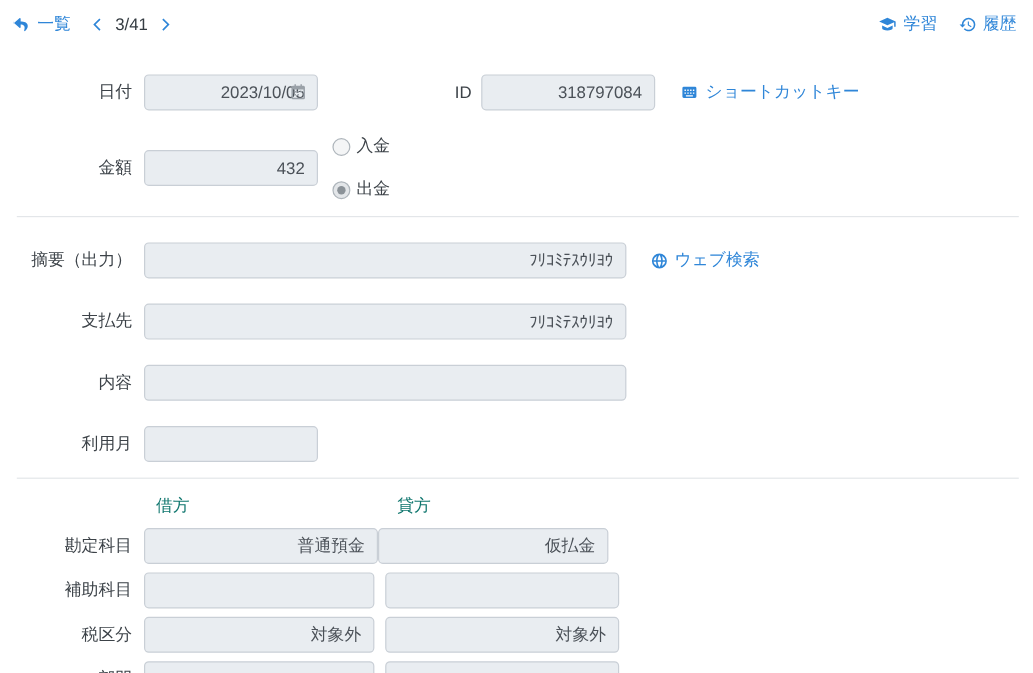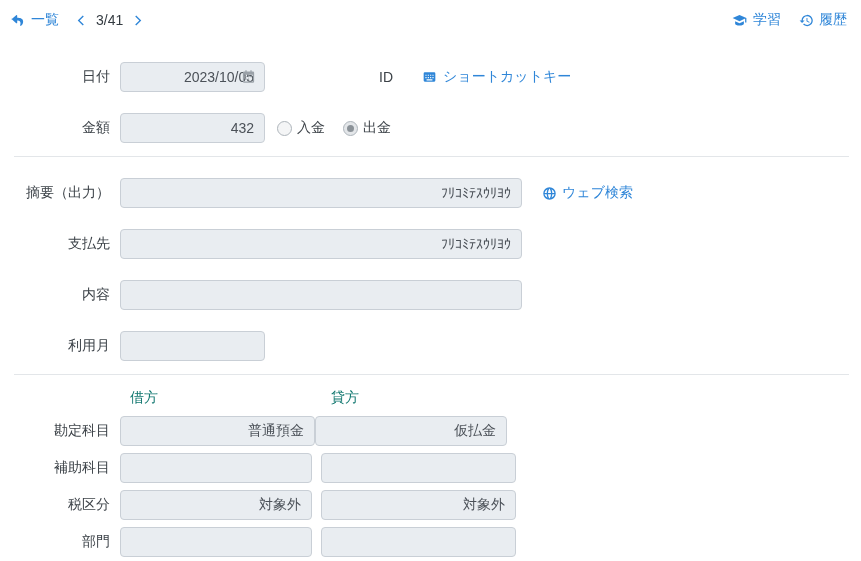--- a/index.html
+++ b/index.html
@@ -43,21 +43,21 @@
   .w-lg { width: 402px; }
   .ta-right { text-align: right; }
   .input-wrap { position: relative; display: inline-flex; align-items: center; }
   .cal-icon { position: absolute; right: 9px; top: 7px; pointer-events: none; }
   .cal-icon svg { fill: #9aa1a8; }
 
   .id-label { margin-left: 114px; padding-right: 8px; }
   .side-link { margin-left: 20px; }
 
   
-  .radio-group { display: flex; align-items: center; margin-left: 12px; gap: 18px; }
+  .radio-group { display: flex; align-items: center; margin-left: 12px; gap: 18px; flex-direction: column; }
   .radio-opt { display: inline-flex; align-items: center; gap: 5px; cursor: pointer; }
   .radio-circle {
     width: 15px; height: 15px; border: 1px solid #aeb5bb; border-radius: 50%;
     background: #f4f5f6; display: inline-block; position: relative;
   }
   .radio-circle.checked { background: #e3e6e9; }
   .radio-circle.checked::after {
     content: ""; position: absolute; left: 3px; top: 3px;
     width: 7px; height: 7px; border-radius: 50%; background: #8b9298;
   }
@@ -141,20 +141,21 @@
     <span class="lbl">日付</span>
     <span class="input-wrap">
       <input class="inp w-sm" value="2023/10/05" style="">
       <span class="cal-icon">
         <svg width="15" height="15" viewBox="0 0 24 24">
             <path d="M7 2v2H5a2 2 0 0 0-2 2v14a2 2 0 0 0 2 2h14a2 2 0 0 0 2-2V6a2 2 0 0 0-2-2h-2V2h-2v2H9V2H7zm-2 7h14v11H5V9zm2 2v2h2v-2H7zm4 0v2h2v-2h-2zm4 0v2h2v-2h-2zm-8 4v2h2v-2H7zm4 0v2h2v-2h-2z"></path>
           </svg>
       </span>
     </span>
     <span class="lbl id-label" style="width:auto;min-width:0;">ID</span>
+    <input class="inp w-sm" value="318797084" style="">
     <a class="link side-link">
       <span style="display:inline-flex;">
         <svg width="17" height="14" viewBox="0 0 24 24">
             <path d="M2 6a2 2 0 0 1 2-2h16a2 2 0 0 1 2 2v12a2 2 0 0 1-2 2H4a2 2 0 0 1-2-2V6zm3 2v2h2V8H5zm4 0v2h2V8H9zm4 0v2h2V8h-2zm4 0v2h2V8h-2zM5 12v2h2v-2H5zm4 0v2h2v-2H9zm4 0v2h2v-2h-2zm4 0v2h2v-2h-2zM7 16v2h10v-2H7z"></path>
           </svg>
       </span>
       <span>ショートカットキー</span>
     </a>
   </div>
 

